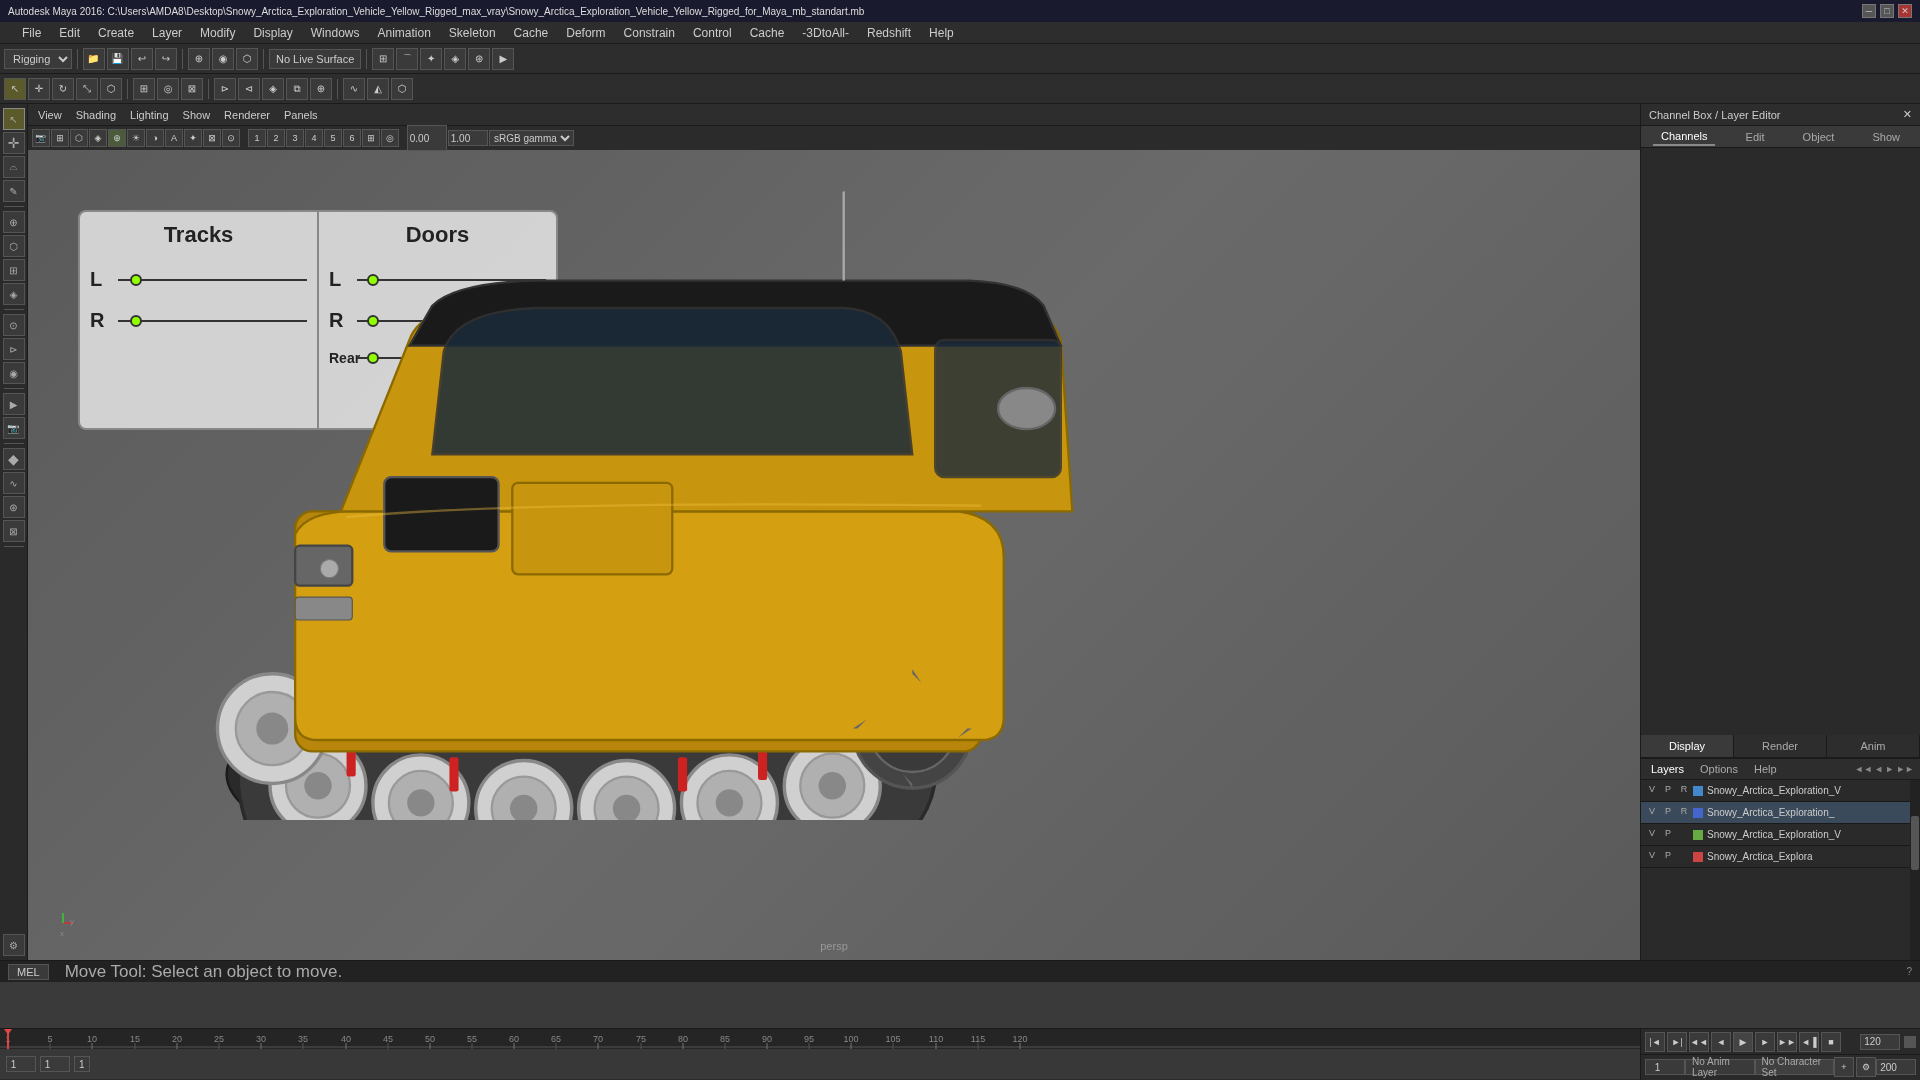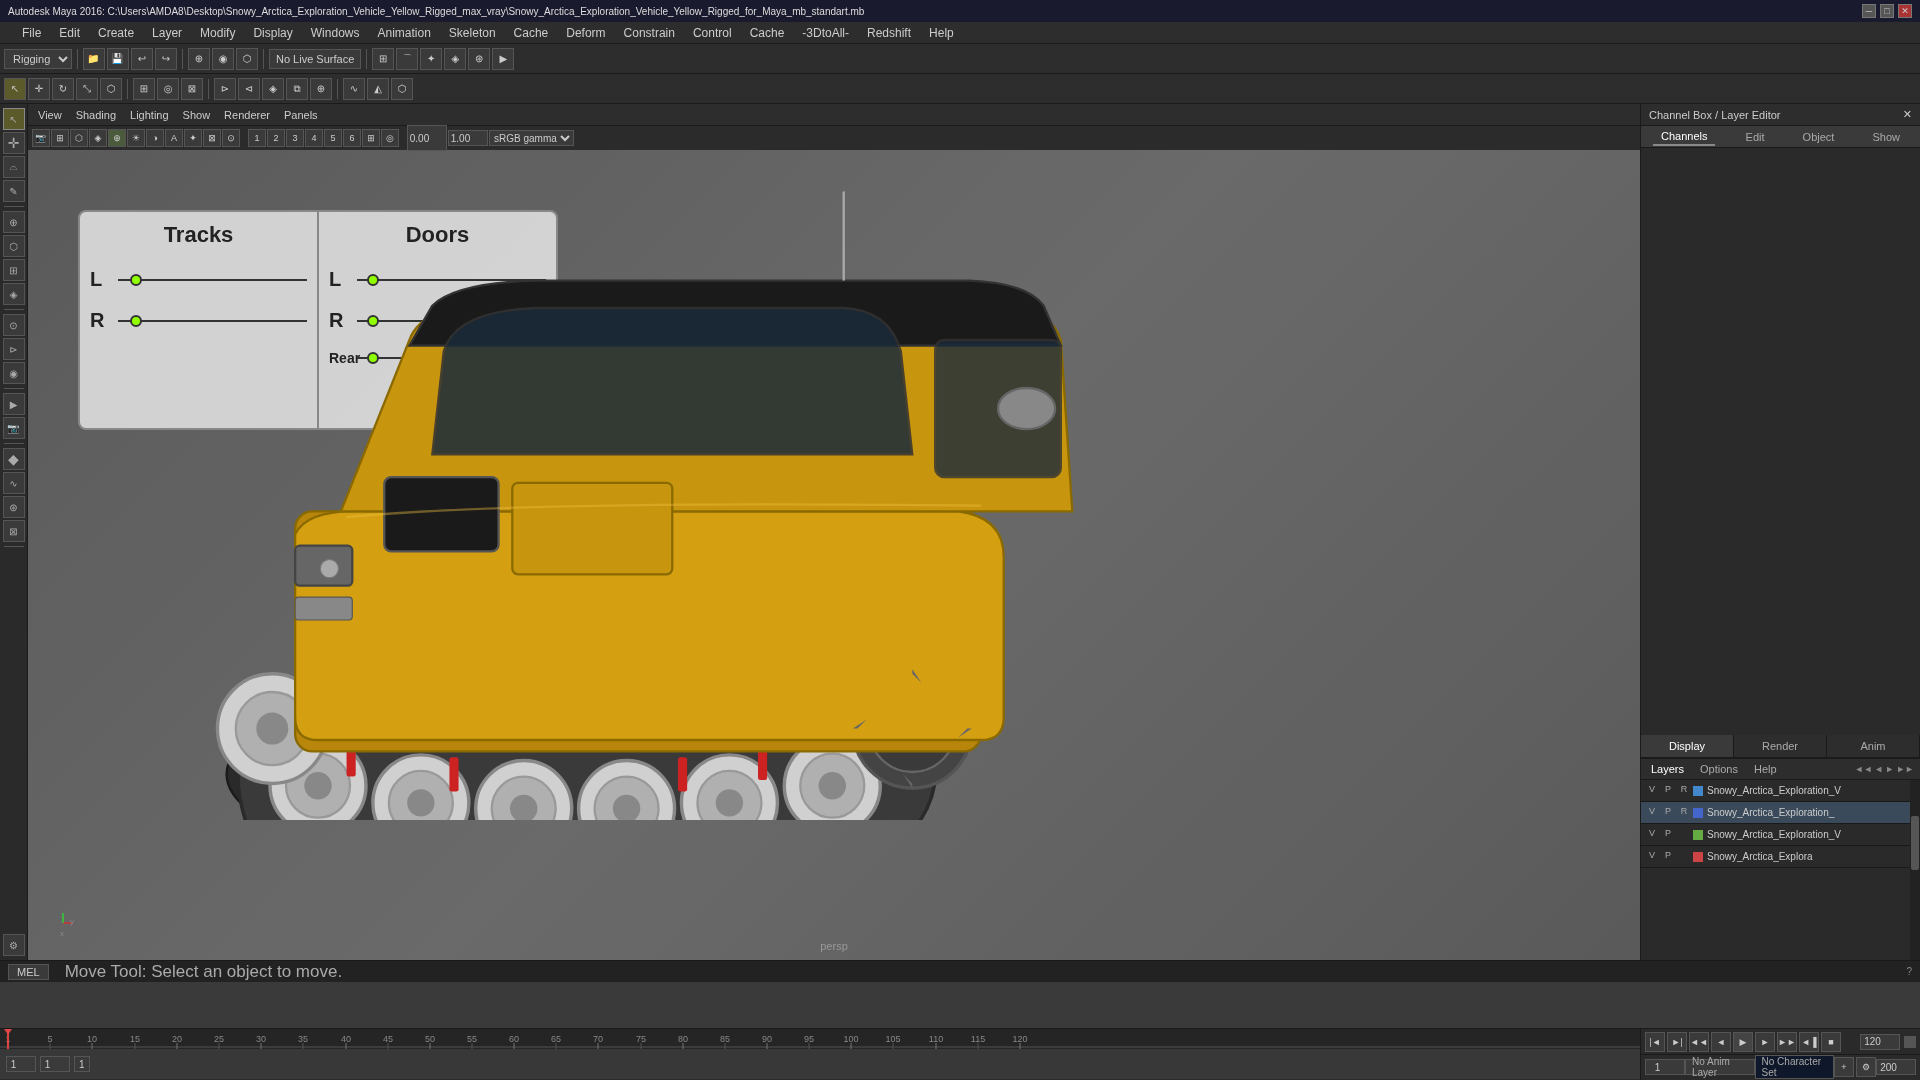--- a/index.html
+++ b/index.html
@@ -526,26 +526,26 @@
     #no-anim-layer {
       background: #3a3a3a;
       border: 1px solid #555;
       padding: 1px 6px;
       font-size: 10px;
       color: #aaa;
       height: 16px;
       display: flex; align-items: center;
     }
     #no-char-set {
-      background: #0f172a;
+      background: #404040;
       border: 1px solid #555;
       padding: 1px 6px;
       font-size: 10px;
       color: #aaa;
-      height: 24px;
+      height: 16px;
       display: flex; align-items: center;
     }
 
     
     .scene-bg {
       background: radial-gradient(ellipse at 60% 40%, #7a7a7a 0%, #5a5a5a 60%, #444 100%);
     }
   </style>
 </head>
 <body>

